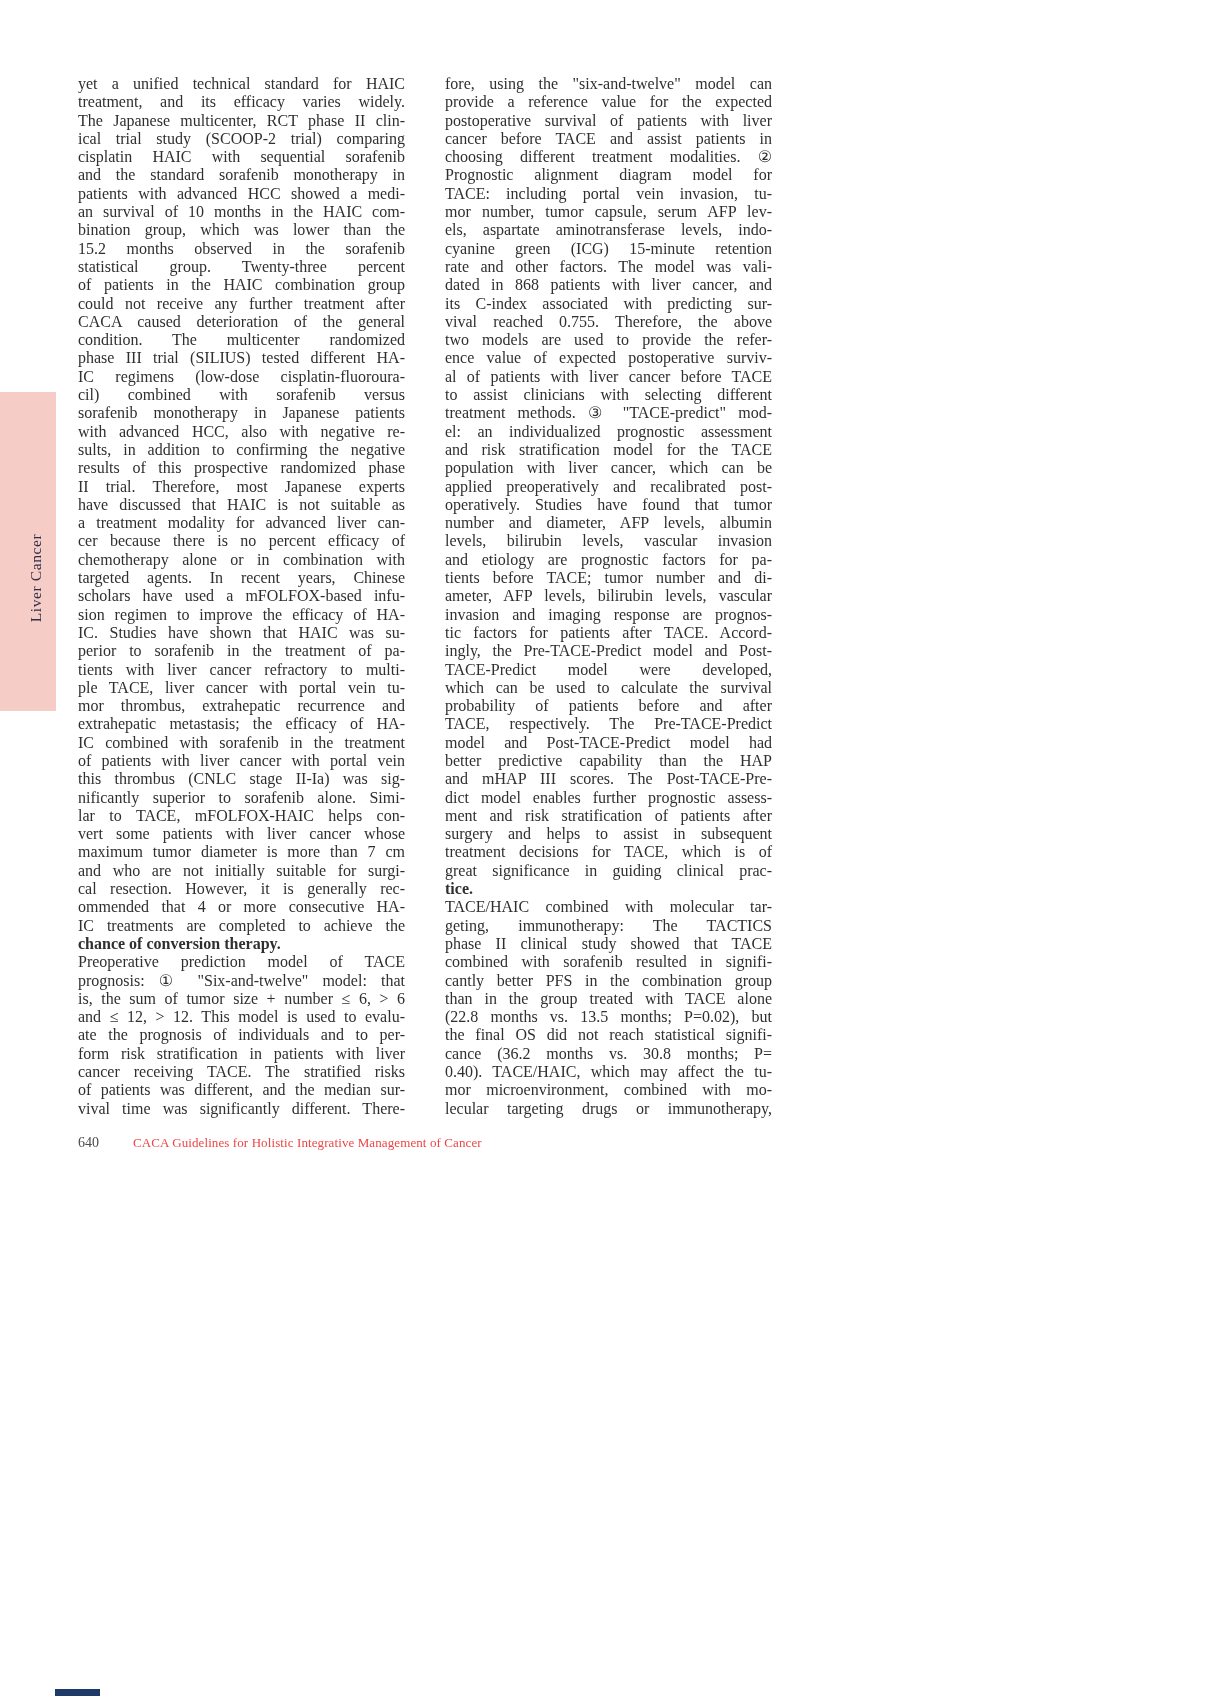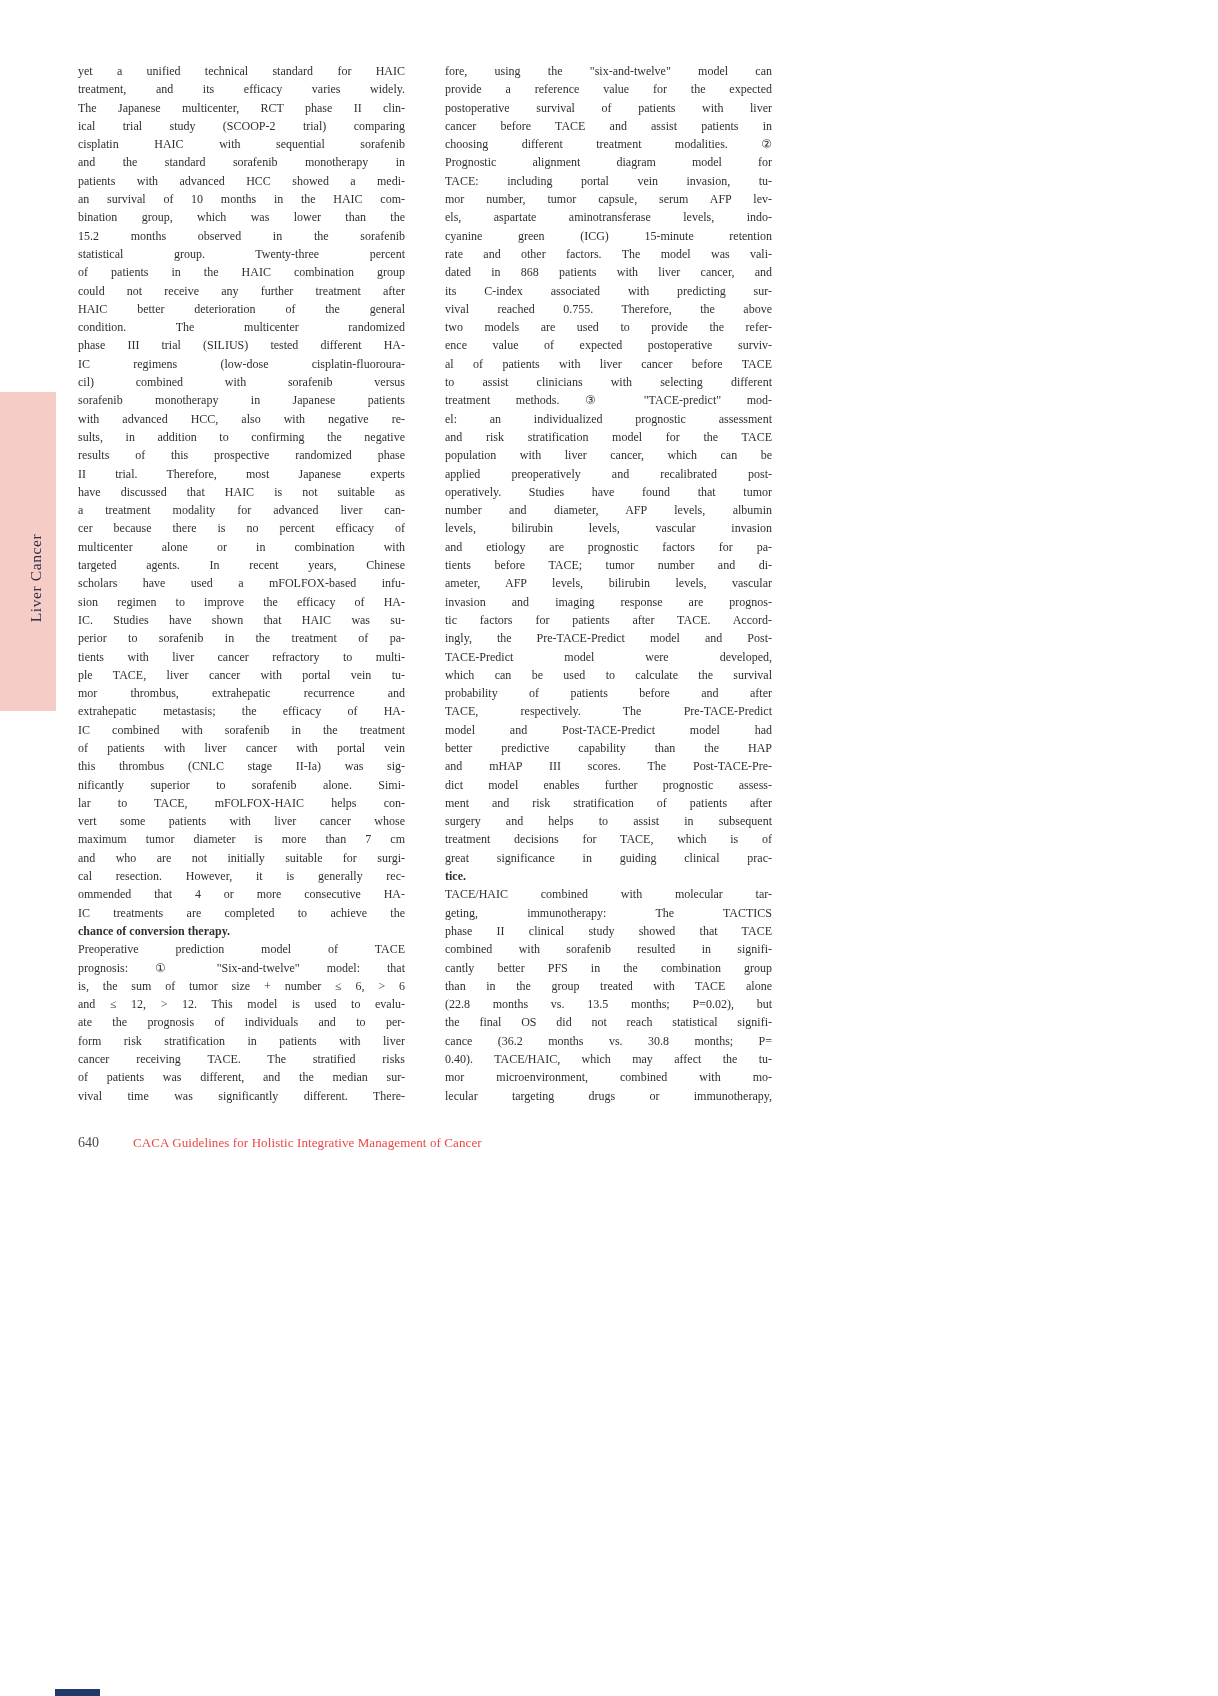--- a/index.html
+++ b/index.html
@@ -22,24 +22,24 @@
     left:36px;top:578px;
     transform:translate(-50%,-50%) rotate(-90deg);
     transform-origin:center;
     white-space:nowrap;
     font-size:15.5px;
     letter-spacing:0.6px;
     color:var(--tab-text,#2e2e48);
   }
   .col{
     position:absolute;
-    top:62px;
+    top:75px;
     width:327px;
     color:var(--body-text,#2f2f2f);
-    font-size:12px;
+    font-size:16px;
     line-height:18.3px;
   }
   .col-1{left:78px;}
   .col-2{left:445px;}
   .line{
     text-align:justify;
     text-align-last:justify;
     height:18.3px;
     overflow:visible;
     white-space:normal;
@@ -87,34 +87,34 @@
       <div class="line">ical trial study (SCOOP-2 trial) comparing</div>
       <div class="line">cisplatin HAIC with sequential sorafenib</div>
       <div class="line">and the standard sorafenib monotherapy in</div>
       <div class="line">patients with advanced HCC showed a medi-</div>
       <div class="line">an survival of 10 months in the HAIC com-</div>
       <div class="line">bination group, which was lower than the</div>
       <div class="line">15.2 months observed in the sorafenib</div>
       <div class="line">statistical group. Twenty-three percent</div>
       <div class="line">of patients in the HAIC combination group</div>
       <div class="line">could not receive any further treatment after</div>
-      <div class="line">HAIC better deterioration of the general</div>
+      <div class="line">CACA caused deterioration of the general</div>
       <div class="line">condition. The multicenter randomized</div>
       <div class="line">phase III trial (SILIUS) tested different HA-</div>
       <div class="line">IC regimens (low-dose cisplatin-fluoroura-</div>
       <div class="line">cil) combined with sorafenib versus</div>
       <div class="line">sorafenib monotherapy in Japanese patients</div>
       <div class="line">with advanced HCC, also with negative re-</div>
       <div class="line">sults, in addition to confirming the negative</div>
       <div class="line">results of this prospective randomized phase</div>
       <div class="line">II trial. Therefore, most Japanese experts</div>
       <div class="line">have discussed that HAIC is not suitable as</div>
       <div class="line">a treatment modality for advanced liver can-</div>
       <div class="line">cer because there is no percent efficacy of</div>
-      <div class="line">multicenter alone or in combination with</div>
+      <div class="line">chemotherapy alone or in combination with</div>
       <div class="line">targeted agents. In recent years, Chinese</div>
       <div class="line">scholars have used a mFOLFOX-based infu-</div>
       <div class="line">sion regimen to improve the efficacy of HA-</div>
       <div class="line">IC. Studies have shown that HAIC was su-</div>
       <div class="line">perior to sorafenib in the treatment of pa-</div>
       <div class="line">tients with liver cancer refractory to multi-</div>
       <div class="line">ple TACE, liver cancer with portal vein tu-</div>
       <div class="line">mor thrombus, extrahepatic recurrence and</div>
       <div class="line">extrahepatic metastasis; the efficacy of HA-</div>
       <div class="line">IC combined with sorafenib in the treatment</div>

